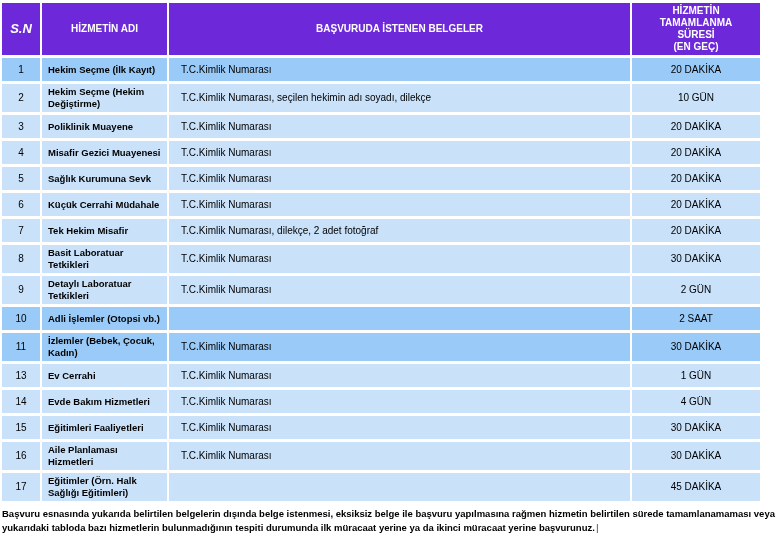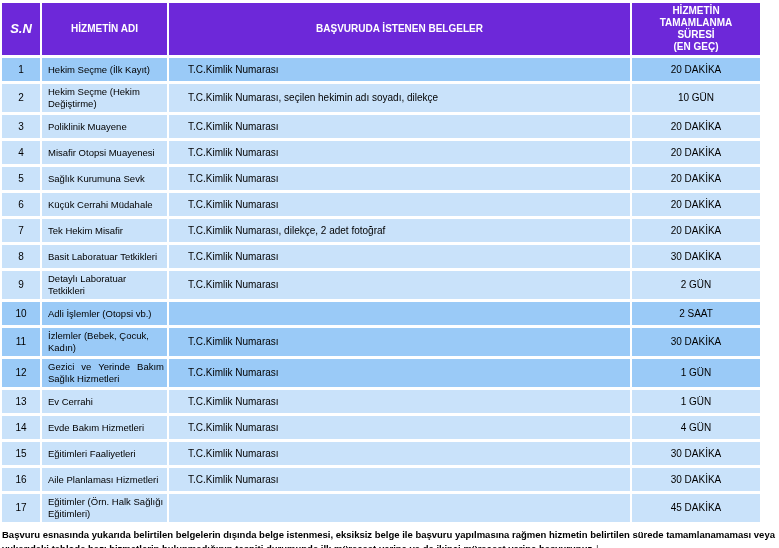--- a/index.html
+++ b/index.html
@@ -50,23 +50,23 @@
     font-size: 9.5px;
     line-height: 12px;
     height: 19px;
     padding: 2px 4px;
     background: #C9E2FA;
   }
   tr.dark td  { background: #9ACAF7; }
   tr.light td { background: #C9E2FA; }
 
   td.t-sn  { text-align: center; font-size: 10px; }
-  td.t-svc { text-align: left; padding-left: 6px; padding-right: 3px; }
+  td.t-svc { text-align: left; padding-left: 6px; padding-right: 3px; font-weight: bold; }
   td.t-svc.justify { text-align: justify; }
-  td.t-doc { text-align: left; padding-left: 19px; font-size: 10px; }
+  td.t-doc { text-align: left; padding-left: 12px; font-size: 10px; }
   td.t-dur { text-align: center; font-weight: normal; font-size: 10px; }
 
   .footer {
     margin-top: 1px;
     padding: 2px 2px 0 2px;
     font-weight: bold;
     font-size: 9.5px;
     line-height: 14px;
     color: #000000;
   }
@@ -114,21 +114,21 @@
         <td class="t-dur">10 GÜN</td>
       </tr>
       <tr class="light">
         <td class="t-sn">3</td>
         <td class="t-svc">Poliklinik Muayene</td>
         <td class="t-doc">T.C.Kimlik Numarası</td>
         <td class="t-dur">20 DAKİKA</td>
       </tr>
       <tr class="light">
         <td class="t-sn">4</td>
-        <td class="t-svc">Misafir Otopsi Muayenesi</td>
+        <td class="t-svc">Misafir Gezici Muayenesi</td>
         <td class="t-doc">T.C.Kimlik Numarası</td>
         <td class="t-dur">20 DAKİKA</td>
       </tr>
       <tr class="light">
         <td class="t-sn">5</td>
         <td class="t-svc">Sağlık Kurumuna Sevk</td>
         <td class="t-doc">T.C.Kimlik Numarası</td>
         <td class="t-dur">20 DAKİKA</td>
       </tr>
       <tr class="light">
@@ -160,26 +160,20 @@
         <td class="t-svc">Adli İşlemler (Otopsi vb.)</td>
         <td class="t-doc"></td>
         <td class="t-dur">2 SAAT</td>
       </tr>
       <tr class="dark">
         <td class="t-sn">11</td>
         <td class="t-svc">İzlemler (Bebek, Çocuk, Kadın)</td>
         <td class="t-doc">T.C.Kimlik Numarası</td>
         <td class="t-dur">30 DAKİKA</td>
       </tr>
-      <tr class="dark">
-        <td class="t-sn">12</td>
-        <td class="t-svc justify">Gezici ve Yerinde Bakım Sağlık Hizmetleri</td>
-        <td class="t-doc">T.C.Kimlik Numarası</td>
-        <td class="t-dur">1 GÜN</td>
-      </tr>
       <tr class="light">
         <td class="t-sn">13</td>
         <td class="t-svc">Ev Cerrahi</td>
         <td class="t-doc">T.C.Kimlik Numarası</td>
         <td class="t-dur">1 GÜN</td>
       </tr>
       <tr class="light">
         <td class="t-sn">14</td>
         <td class="t-svc">Evde Bakım Hizmetleri</td>
         <td class="t-doc">T.C.Kimlik Numarası</td>

